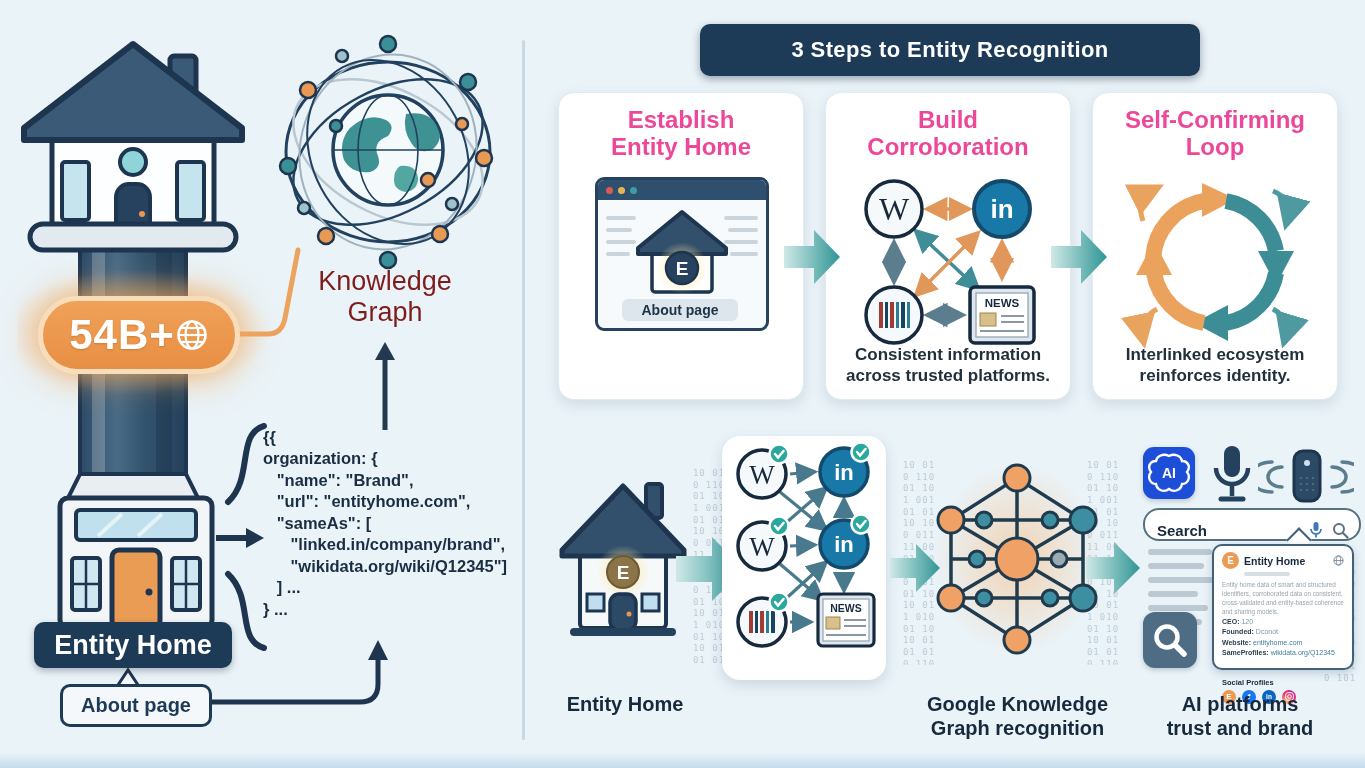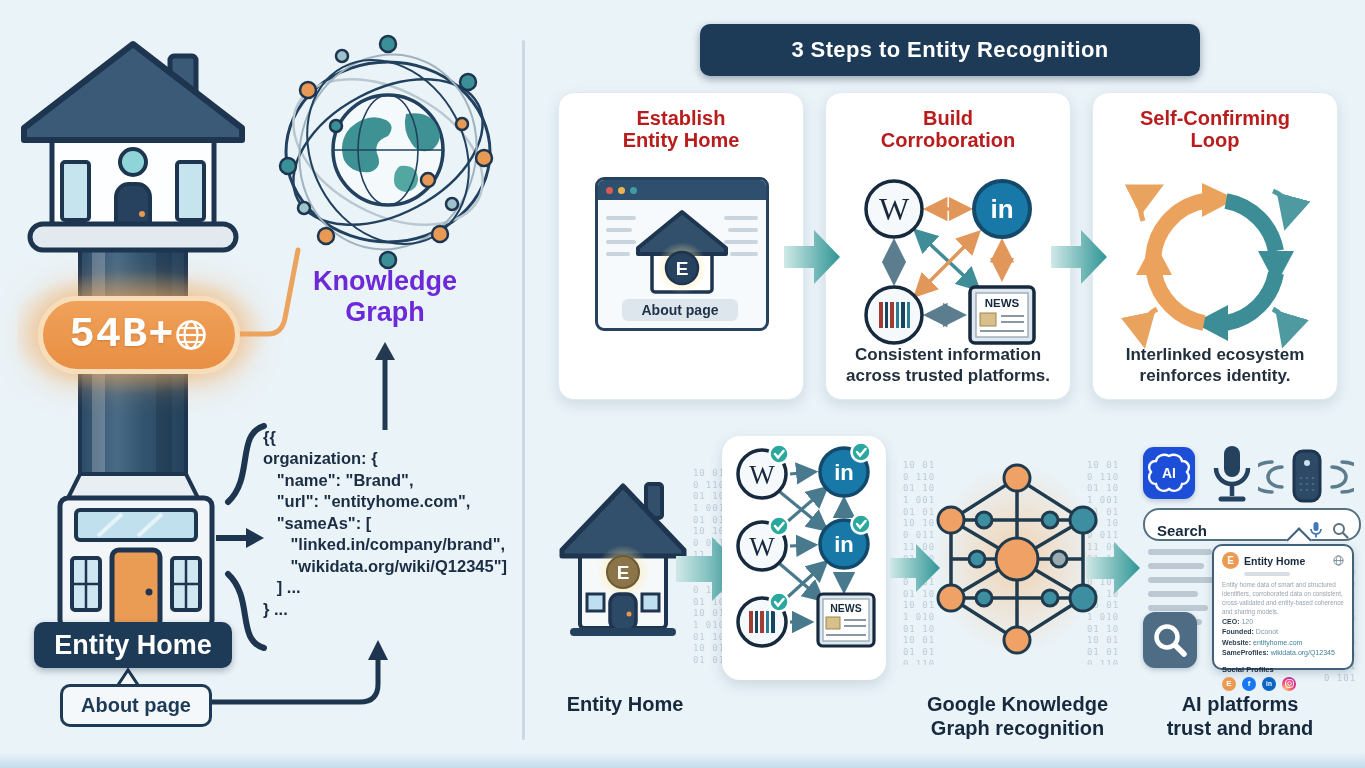--- a/index.html
+++ b/index.html
@@ -3,37 +3,37 @@
 <meta charset="utf-8">
 <style>
   html,body{margin:0;padding:0;}
   body{font-family:"Liberation Sans",sans-serif;background:#dfe9f0;}
   #canvas{position:relative;width:1365px;height:768px;background:#eaf3f8;overflow:hidden;}
   .abs{position:absolute;}
   
   #divider{left:522px;top:40px;width:3px;height:700px;background:#c9d8e2;border-radius:2px;}
   #pill-54b{left:38px;top:296px;width:192px;height:68px;border-radius:40px;
     background:linear-gradient(180deg,#f0a159,#e88f44);border:5px solid #f7ddba;
-    box-shadow:0 0 30px 8px rgba(240,165,85,.55);display:flex;align-items:center;justify-content:center;font-family:Liberation Mono, monospace;}
+    box-shadow:0 0 30px 8px rgba(240,165,85,.55);display:flex;align-items:center;justify-content:center;}
   #pill-54b .num{font-size:42px;font-weight:800;color:#fff;letter-spacing:1px;text-shadow:0 1px 2px rgba(150,80,20,.35);}
-  #kg-label{left:292px;top:266px;width:186px;text-align:center;font-size:27px;font-weight:700;color:#6d28d9;line-height:1.15;white-space:pre-line;}
+  #kg-label{left:292px;top:266px;width:186px;text-align:center;font-size:27px;font-weight:400;color:#7f1d1d;line-height:1.15;white-space:pre-line;}
   #schema-block{left:263px;top:427px;width:258px;font-size:16.5px;font-weight:700;color:#1a2d42;line-height:1.3;white-space:pre;}
   #entity-home-label{left:34px;top:622px;width:198px;height:46px;background:#1d3a57;border-radius:10px;
     color:#fff;font-size:27px;font-weight:800;display:flex;align-items:center;justify-content:center;
     box-shadow:0 3px 7px rgba(10,30,50,.3);}
   #about-page-label{left:60px;top:684px;width:146px;height:37px;background:#f4f8fa;border:3px solid #1d3a57;border-radius:10px;
     color:#1d3a57;font-size:20px;font-weight:800;display:flex;align-items:center;justify-content:center;}
   
   #header-banner{left:700px;top:24px;width:500px;height:52px;background:#1d3a57;border-radius:10px;
     box-shadow:0 3px 9px rgba(15,40,65,.4);display:flex;align-items:center;justify-content:center;
     color:#fff;font-size:22px;font-weight:800;letter-spacing:.4px;}
   .step-card{top:92px;width:244px;height:306px;background:#fff;border:1px solid #e0ebf2;border-radius:16px;
     box-shadow:0 5px 14px rgba(40,70,100,.14);}
-  .step-title{position:absolute;top:14px;left:12px;right:12px;text-align:center;font-size:20px;font-weight:800;
-    color:#b91c1c;line-height:1.12;white-space:pre-line;}
+  .step-title{position:absolute;top:14px;left:12px;right:12px;text-align:center;font-size:24px;font-weight:800;
+    color:#ec4899;line-height:1.12;white-space:pre-line;}
   .step-caption{position:absolute;bottom:13px;left:14px;right:14px;text-align:center;font-size:17px;font-weight:700;
     color:#222f3c;line-height:1.25;}
   
   #browser-mock{position:absolute;left:36px;top:84px;width:168px;height:148px;border:3px solid #27425f;border-radius:9px;
     background:#f7fafc;overflow:hidden;}
   #browser-topbar{height:20px;background:#2e4f6d;display:flex;align-items:center;gap:5px;padding-left:8px;}
   #browser-topbar i{width:7px;height:7px;border-radius:50%;display:block;}
   .skel{position:absolute;height:4px;border-radius:2px;background:#c9d4dc;}
   #browser-about-bar{position:absolute;bottom:7px;left:24px;width:116px;height:22px;background:#dde6ec;border-radius:6px;
     display:flex;align-items:center;justify-content:center;font-size:14px;font-weight:700;color:#1f3248;}
@@ -56,21 +56,21 @@
   #kp-notch{left:1290px;top:531px;width:16px;height:16px;background:#fff;border-left:2px solid #41607a;border-top:2px solid #41607a;
     transform:rotate(45deg);}
   #kp-head{display:flex;align-items:center;}
   #kp-logo{width:17px;height:17px;border-radius:50%;background:#ec9a52;color:#fff;font-size:10px;font-weight:800;
     display:flex;align-items:center;justify-content:center;}
   #kp-title{font-size:10.5px;font-weight:800;color:#17293d;margin-left:5px;flex:1;}
   #kp-underline{width:46px;height:4px;background:#d7dee4;border-radius:2px;margin:3px 0 4px 22px;}
   #kp-desc{font-size:6.3px;color:#97a4ae;line-height:1.45;}
   .kp-field{font-size:7px;line-height:1.5;color:#7f9aa8;}
   .kp-field b{color:#2c3e4e;}
-  #kp-social-label{font-size:7.5px;font-weight:800;color:#17293d;margin-top:6px;}
+  #kp-social-label{font-size:7.5px;font-weight:800;color:#17293d;margin-top:19px;}
   #kp-icons{display:flex;gap:6px;margin-top:3px;}
   #kp-icons .s{width:14px;height:14px;border-radius:50%;color:#fff;font-size:8px;font-weight:800;
     display:flex;align-items:center;justify-content:center;}
   #mag-tile{left:1143px;top:612px;width:54px;height:56px;background:#4e6d85;border-radius:12px;
     box-shadow:0 2px 5px rgba(30,60,90,.25);display:flex;align-items:center;justify-content:center;}
   #bottom-band{left:0;top:752px;width:1365px;height:16px;background:linear-gradient(180deg,rgba(190,215,235,0),rgba(165,200,228,.55));}
 </style>
 </head>
 <body>
 

